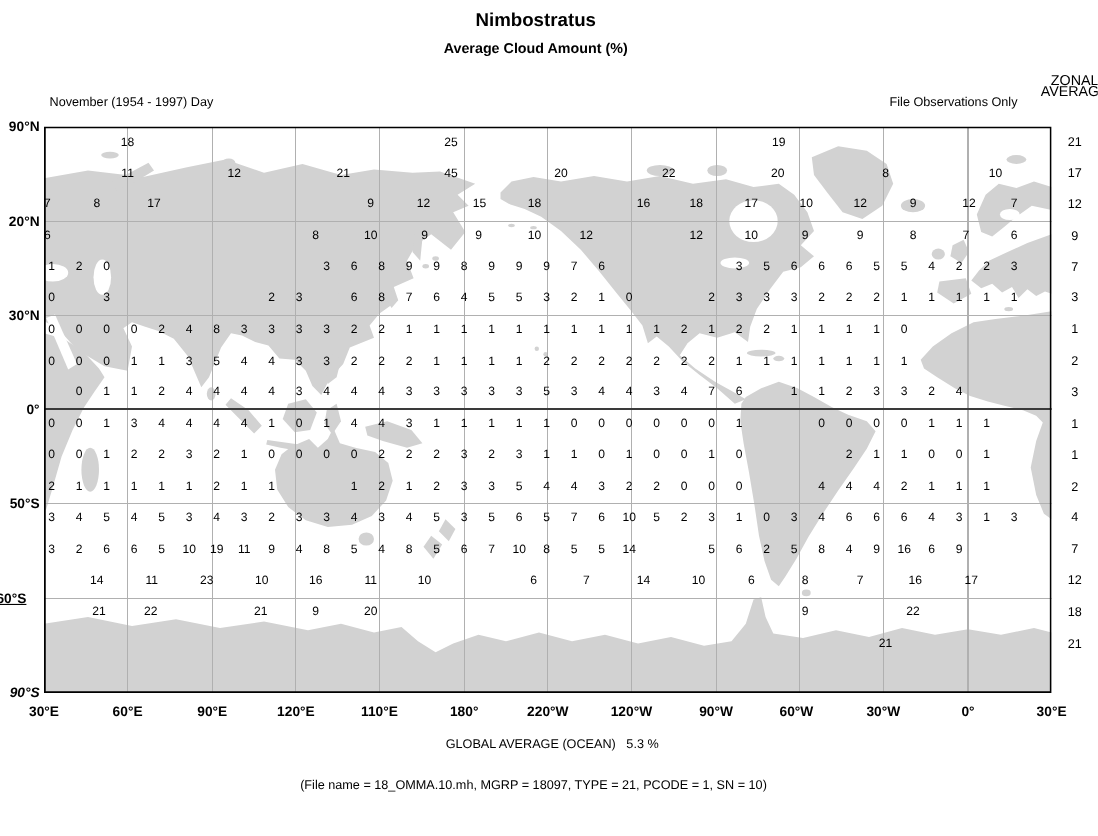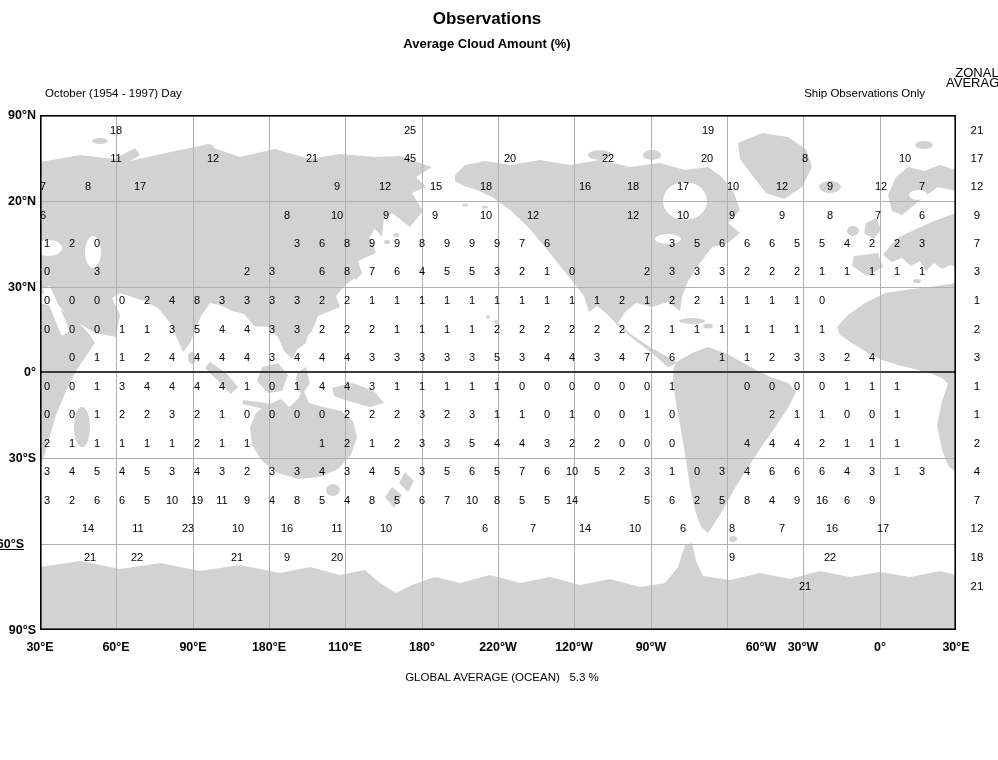--- a/index.html
+++ b/index.html
@@ -25,24 +25,24 @@
   .gavg{position:absolute;left:502px;top:671px;transform:translateX(-50%);
         font-size:11.5px;white-space:pre;}
   .fileinfo{position:absolute;left:485px;top:708px;transform:translateX(-50%);
         font-size:11.5px;white-space:pre;}
 </style>
 </head>
 <body>
 
 <div class="page">
 
-  <div class="title">Observations</div>
+  <div class="title">Nimbostratus</div>
   <div class="subtitle">Average Cloud Amount (%)</div>
-  <div class="period">October (1954 - 1997) Day</div>
-  <div class="shipobs">Ship Observations Only</div>
+  <div class="period">November (1954 - 1997) Day</div>
+  <div class="shipobs">File Observations Only</div>
   <div class="zonal-hdr">
     <div>ZONAL</div>
     <div>AVERAGE</div>
   </div>
 
   <svg class="map-svg" id="map-svg" width="916" height="515" viewBox="0 0 916 515">
     <g id="land-group" stroke="none" fill="#d2d2d2">
 
       <polygon points="0,47 40,40 90,46 130,37 165,30 200,42 235,34 270,44 300,39 335,42 360,41 392,52 376,62 386,72 372,78 383,96 370,112 352,98 338,108 330,122 336,138 318,146 322,158 305,170 296,181 300,192 278,201 272,216 260,229 252,244 244,236 238,222 228,212 214,211 204,199 192,196 180,190 170,188 161,201 150,228 143,237 131,209 118,193 104,186 92,182 80,178 71,184 62,177 72,183 80,200 76,222 55,218 30,203 12,183 0,177"></polygon>
 
@@ -526,34 +526,35 @@
       <span class="zv" style="left: 977px; top: 500px;">7</span>
       <span class="zv" style="left: 977px; top: 528px;">12</span>
       <span class="zv" style="left: 977px; top: 557px;">18</span>
       <span class="zv" style="left: 977px; top: 586px;">21</span>
     </div>
   <div id="lat-layer">
       <span class="latl" style="left: 36px; top: 115px;">90°N</span>
       <span class="latl" style="left: 36px; top: 201px;">20°N</span>
       <span class="latl" style="left: 36px; top: 287px;">30°N</span>
       <span class="latl" style="left: 36px; top: 372px;">0°</span>
-      <span class="latl" style="left: 36px; top: 458px;">30°S</span>
+      <span class="latl" style="left: 36px; top: 458px;">50°S</span>
       <span class="latl" style="left: 24px; top: 544px; text-decoration: underline;">60°S</span>
-      <span class="latl" style="left: 36px; top: 630px;">90°S</span>
+      <span class="latl" style="left: 36px; top: 630px; font-style: italic;">90°S</span>
     </div>
   <div id="lon-layer">
       <span class="lonl" style="left: 40px; top: 640px;">30°E</span>
       <span class="lonl" style="left: 116px; top: 640px;">60°E</span>
       <span class="lonl" style="left: 193px; top: 640px;">90°E</span>
-      <span class="lonl" style="left: 269px; top: 640px;">180°E</span>
+      <span class="lonl" style="left: 269px; top: 640px;">120°E</span>
       <span class="lonl" style="left: 345px; top: 640px;">110°E</span>
       <span class="lonl" style="left: 422px; top: 640px;">180°</span>
       <span class="lonl" style="left: 498px; top: 640px;">220°W</span>
       <span class="lonl" style="left: 574px; top: 640px;">120°W</span>
       <span class="lonl" style="left: 651px; top: 640px;">90°W</span>
-      <span class="lonl" style="left: 761px; top: 640px;">60°W</span>
+      <span class="lonl" style="left: 724px; top: 640px;">60°W</span>
       <span class="lonl" style="left: 803px; top: 640px;">30°W</span>
       <span class="lonl" style="left: 880px; top: 640px;">0°</span>
       <span class="lonl" style="left: 956px; top: 640px;">30°E</span>
     </div>
 
   <div class="gavg">GLOBAL AVERAGE (OCEAN)   5.3 %</div>
+  <div class="fileinfo">(File name = 18_OMMA.10.mh, MGRP = 18097, TYPE = 21, PCODE = 1, SN = 10)</div>
 </div>
 
 </body></html>

